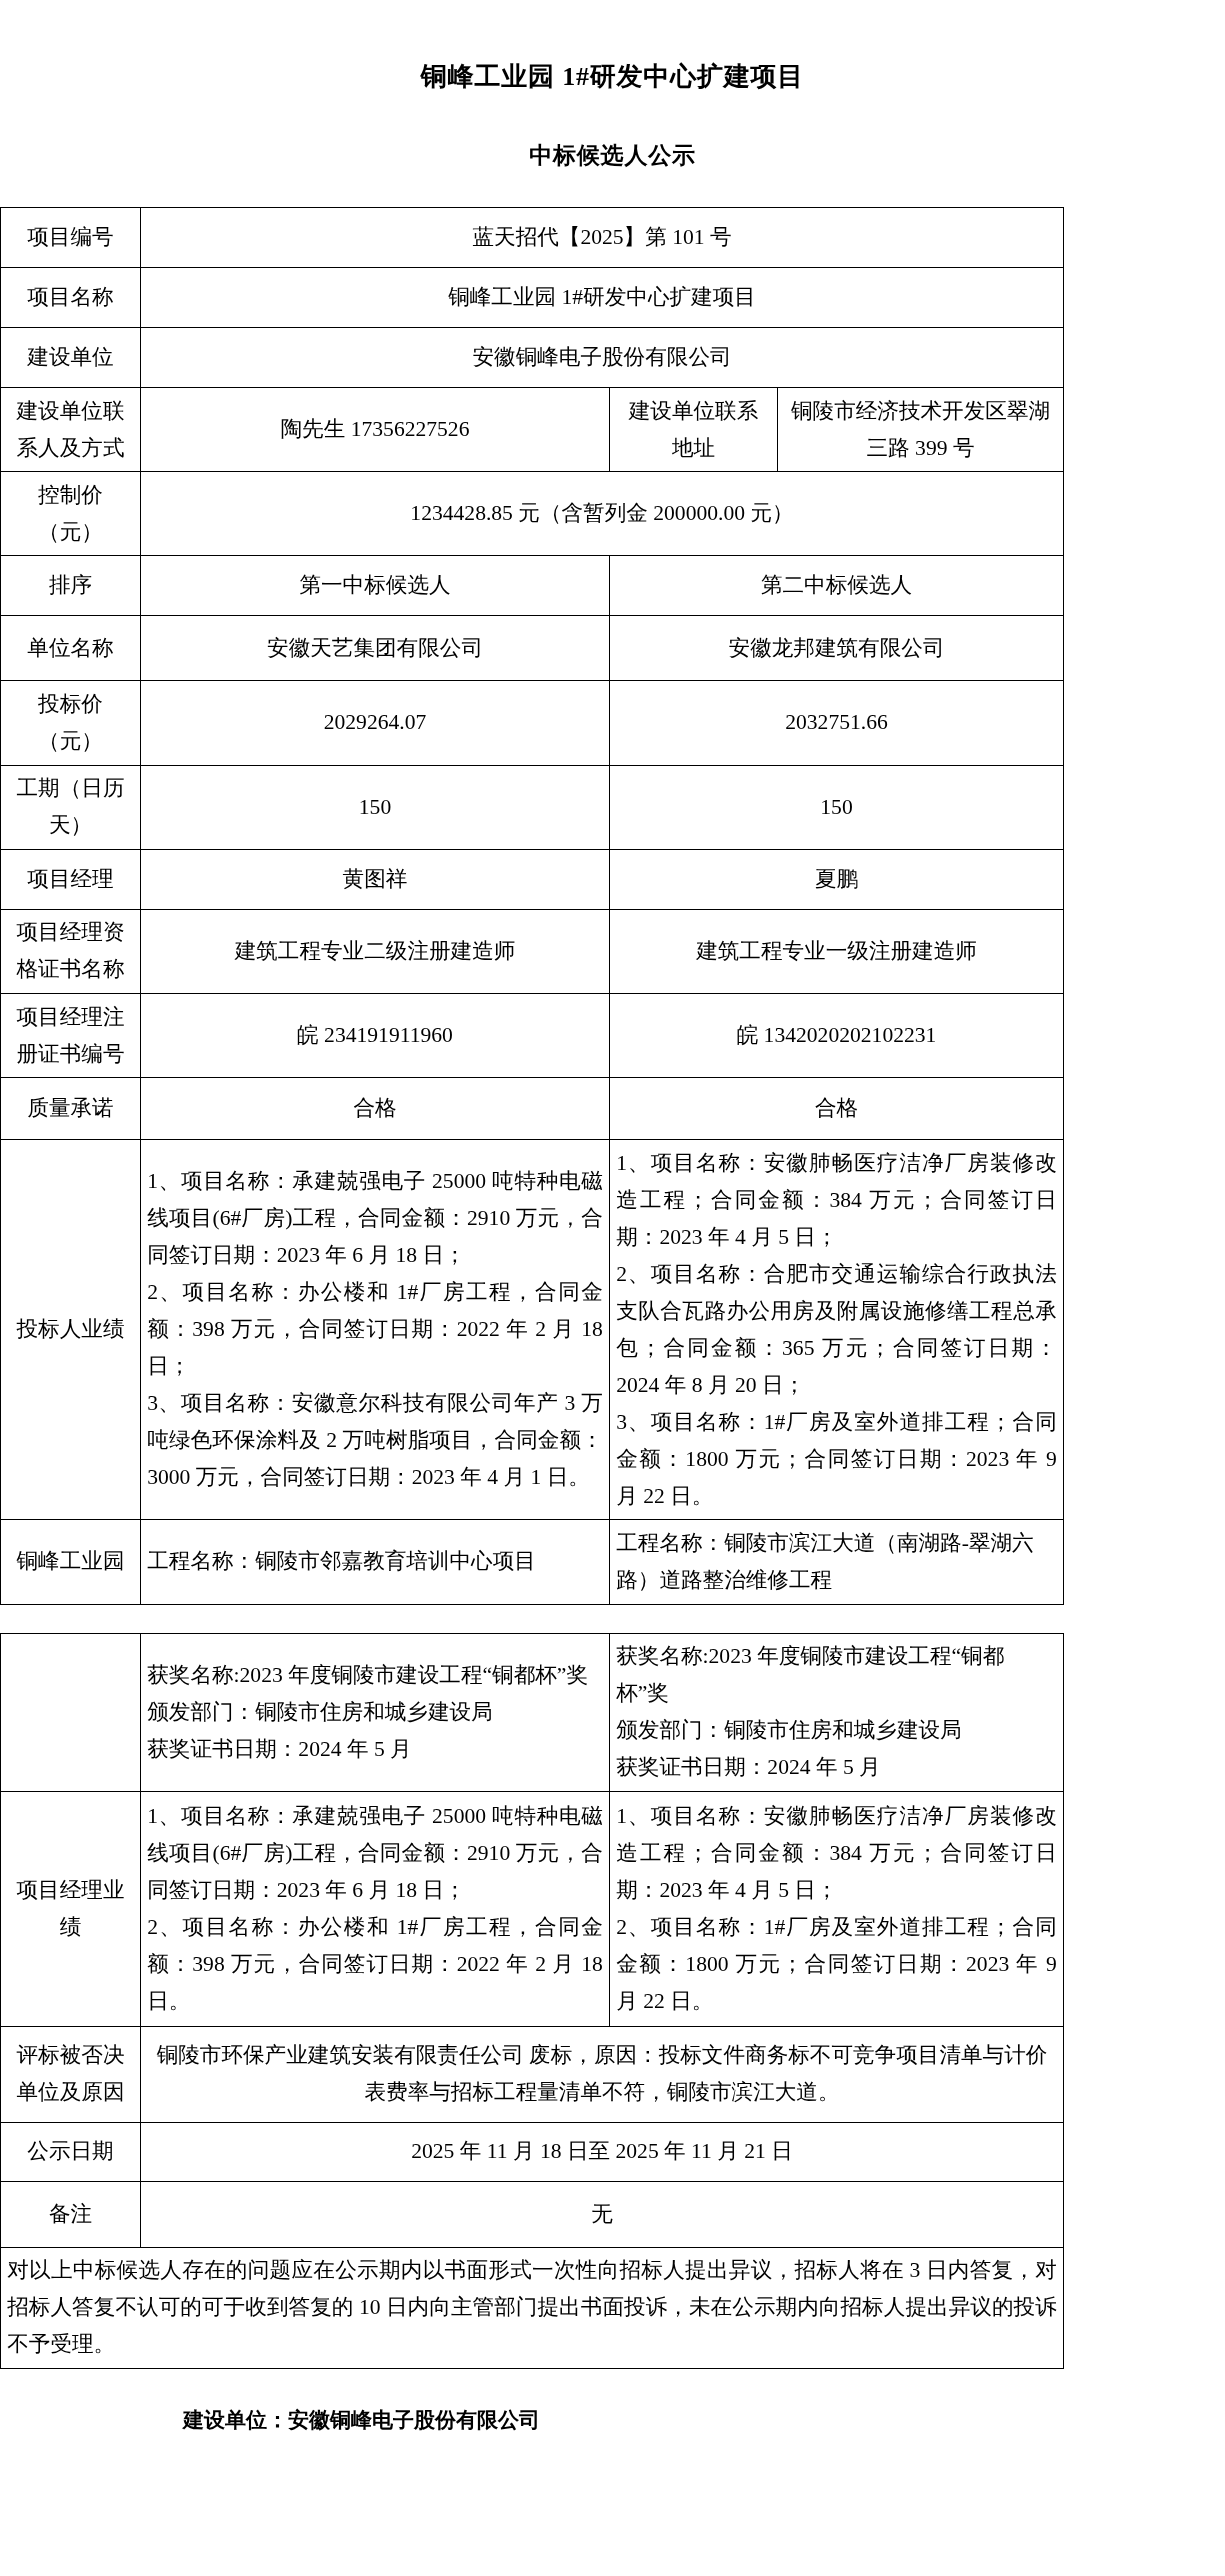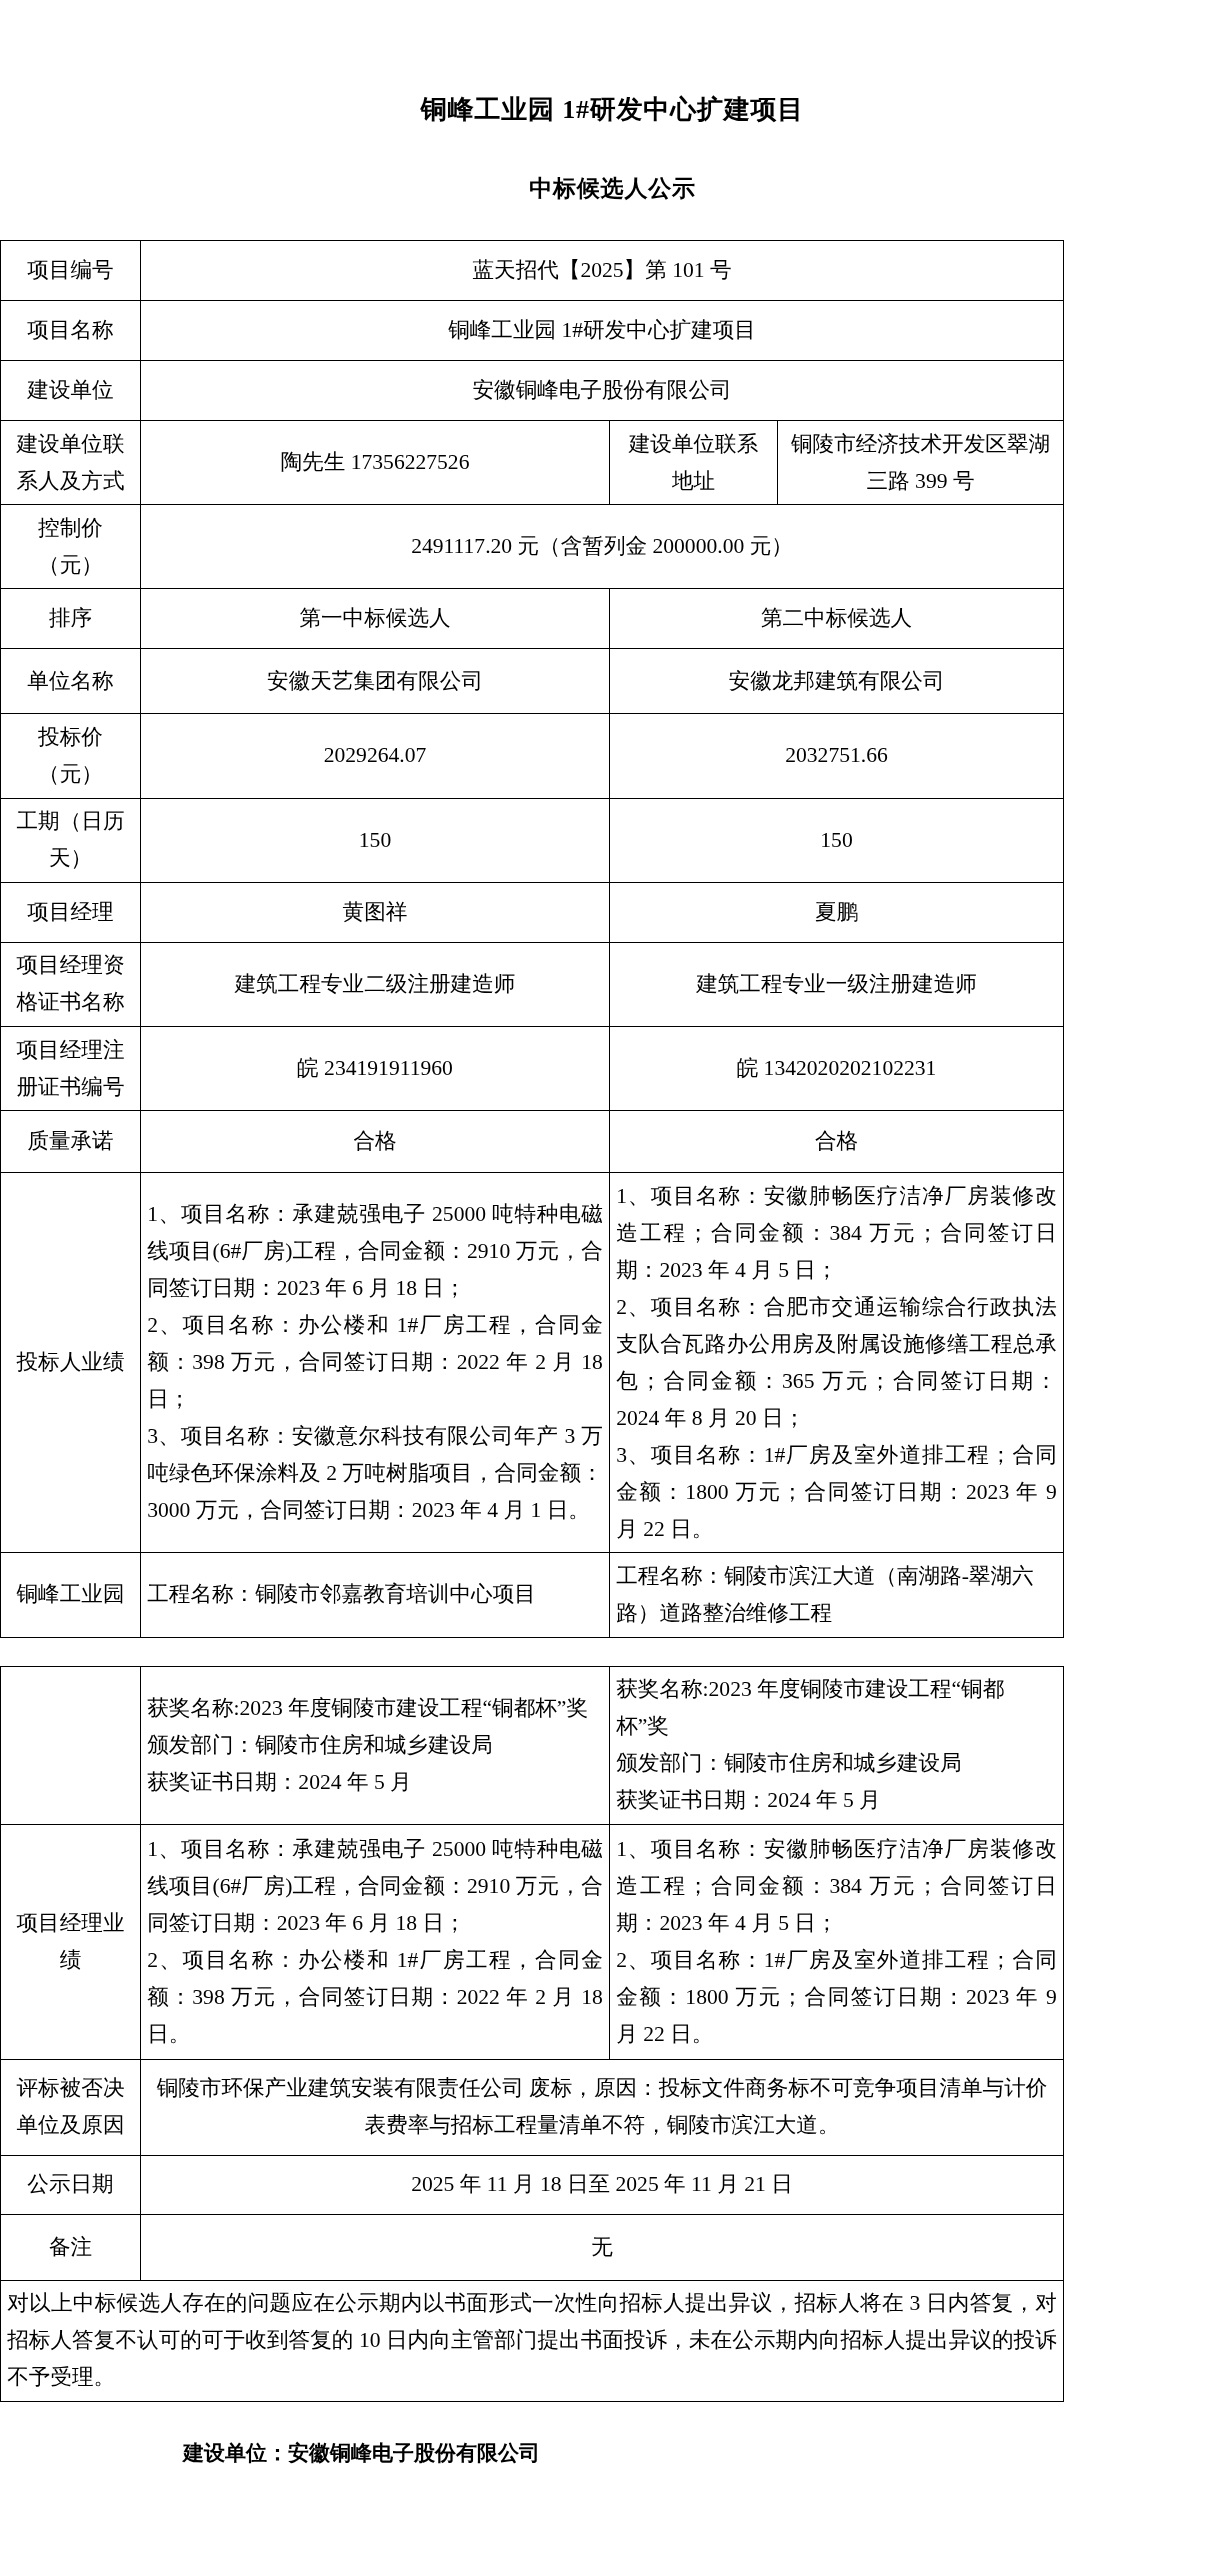--- a/index.html
+++ b/index.html
@@ -7,21 +7,21 @@
     padding: 0;
     background: #ffffff;
     color: #000000;
     font-family: "Liberation Serif", "DejaVu Serif", serif;
   }
   .page {
     width: 1225px;
     height: 2576px;
     background: #ffffff;
     box-sizing: border-box;
-    padding-top: 92px;
+    padding-top: 59px;
   }
   .doc-title {
     text-align: center;
     font-size: 26px;
     font-weight: bold;
     letter-spacing: 0.8px;
     margin: 0;
   }
   .doc-subtitle {
     text-align: center;
@@ -94,21 +94,21 @@
         <td colspan="3">安徽铜峰电子股份有限公司</td>
       </tr>
       <tr style="height:79px">
         <td>建设单位联系人及方式</td>
         <td>陶先生 17356227526</td>
         <td>建设单位联系地址</td>
         <td>铜陵市经济技术开发区翠湖三路 399 号</td>
       </tr>
       <tr style="height:62px">
         <td>控制价（元）</td>
-        <td colspan="3">2491117.20 元（含暂列金 200000.00 元）</td>
+        <td colspan="3">1234428.85 元（含暂列金 200000.00 元）</td>
       </tr>
       <tr style="height:60px">
         <td>排序</td>
         <td>第一中标候选人</td>
         <td colspan="2">第二中标候选人</td>
       </tr>
       <tr style="height:65px">
         <td>单位名称</td>
         <td>安徽天艺集团有限公司</td>
         <td colspan="2">安徽龙邦建筑有限公司</td>

